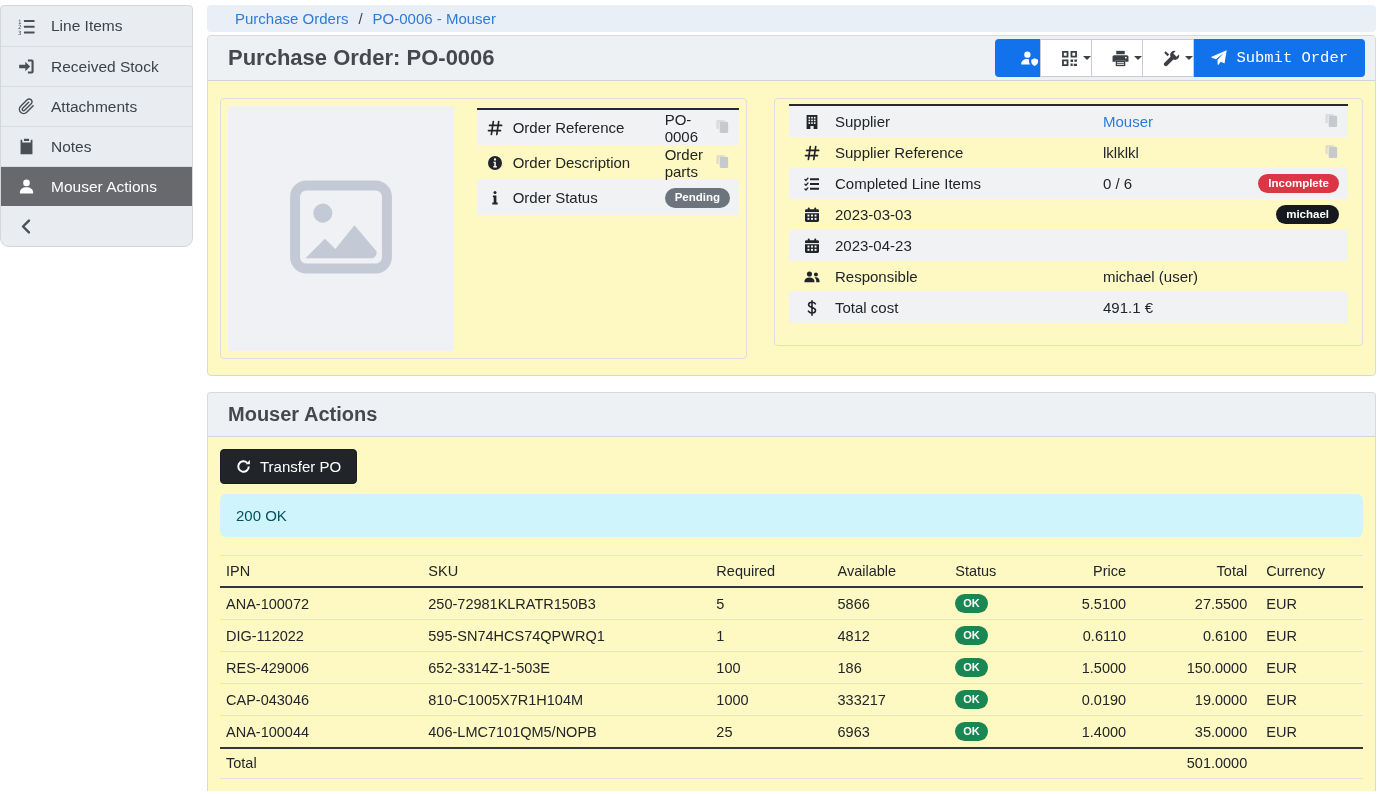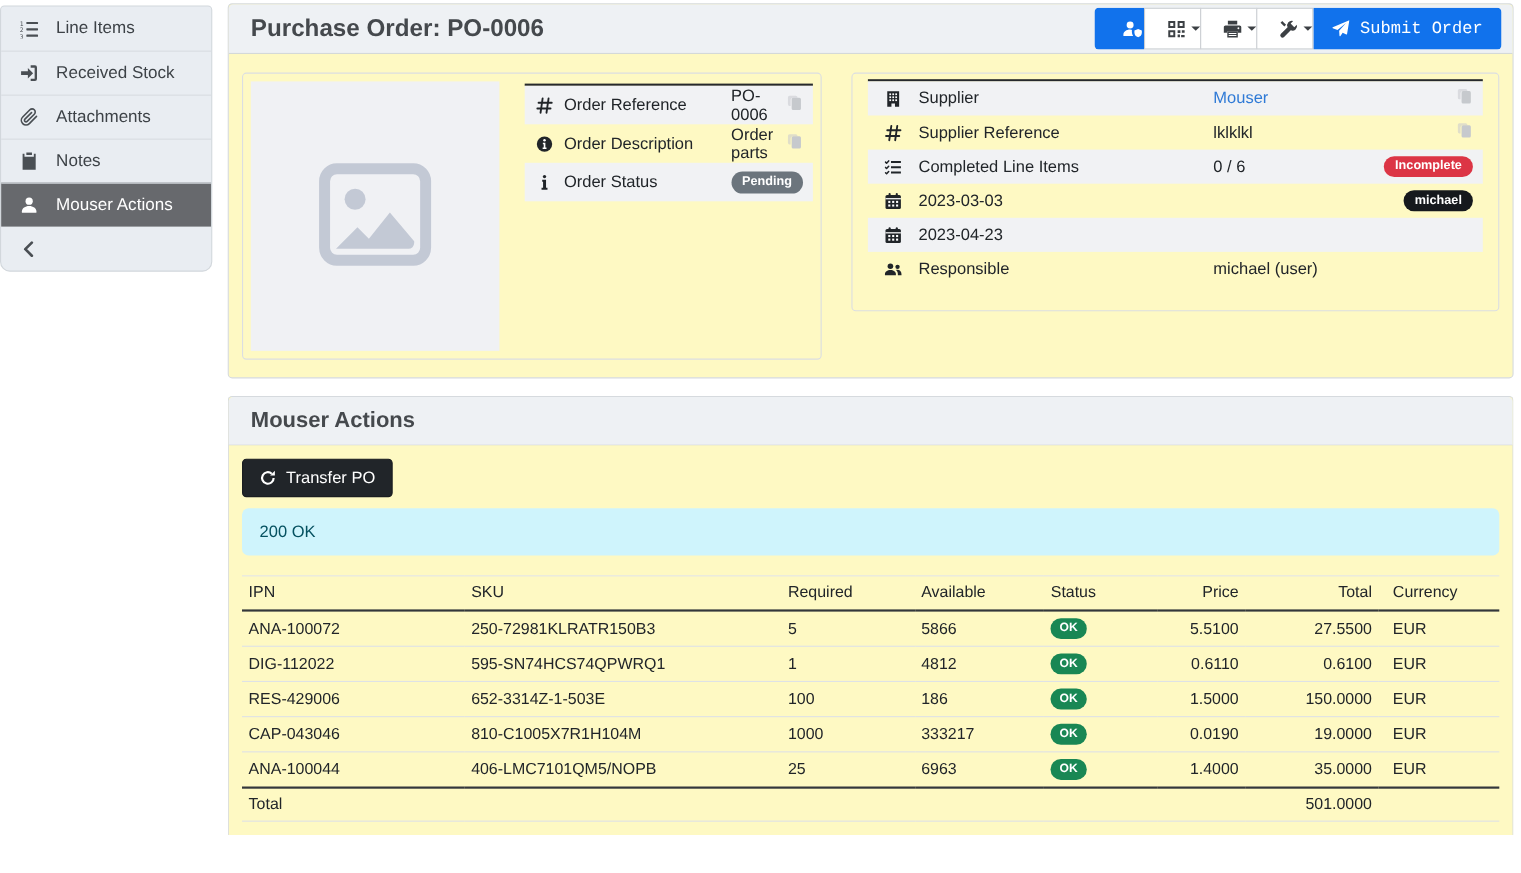--- a/index.html
+++ b/index.html
@@ -198,20 +198,25 @@
             <svg viewBox="0 0 16 16" fill="none" stroke="currentColor" stroke-width="2.3" stroke-linecap="round" stroke-linejoin="round">
               <path d="M10.3 2.4L4.7 8l5.6 5.6"></path>
             </svg>
           </span>
         </span>
     </div>
   </nav>
 
   <main class="content">
 
+    <div class="breadcrumb-bar">
+      <a class="bc-link">Purchase Orders</a>
+      <span class="bc-sep">/</span>
+      <a class="bc-link">PO-0006 - Mouser</a>
+    </div>
 
     <section class="card page-card">
       <header class="card-header">
         <h1 class="page-title">Purchase Order: PO-0006</h1>
         <div class="toolbar">
           <button class="btn btn-blue btn-first">
             <span class="i">
                 <svg viewBox="0 0 18 16" fill="currentColor">
                   <circle cx="7" cy="4.4" r="3"></circle>
                   <path d="M7 8.4c-3.2 0-5.8 1.9-5.8 4.2v1.2h8.4a5.8 5.8 0 0 1-1.1-3.4V8.9l.3-.13A9.4 9.4 0 0 0 7 8.4z"></path>
@@ -445,20 +450,32 @@
                     <svg viewBox="0 0 17 16" fill="currentColor">
                       <circle cx="5.8" cy="4.9" r="2.7"></circle>
                       <path d="M5.8 8.5c-3 0-5.3 1.7-5.3 3.8v1.2h10.6v-1.2c0-2.1-2.3-3.8-5.3-3.8z"></path>
                       <circle cx="12.7" cy="5.4" r="2.1"></circle>
                       <path d="M12.7 8.3c-.6 0-1.1.1-1.6.3 1.2.9 1.9 2.2 1.9 3.7v1.2h3.5v-1.1c0-2.3-1.7-4.1-3.8-4.1z"></path>
                     </svg>
                   </span>
                 </span>
                 <span class="dt-label">Responsible</span>
                 <span class="dt-value">michael (user)</span>
+                <span class="dt-extra"></span>
+              </div>
+              <div class="dt-row striped">
+                <span class="dt-ic">
+                  <span class="i">
+                    <svg viewBox="0 0 16 16" fill="none" stroke="currentColor" stroke-width="1.6" stroke-linecap="round">
+                      <path d="M8 .8v14.4M11.4 3.9c-.6-1-1.9-1.7-3.4-1.7-1.9 0-3.4 1.1-3.4 2.6 0 3.5 6.9 2 6.9 5.5 0 1.6-1.6 2.7-3.5 2.7-1.7 0-3-.8-3.6-1.9"></path>
+                    </svg>
+                  </span>
+                </span>
+                <span class="dt-label">Total cost</span>
+                <span class="dt-value">491.1 €</span>
                 <span class="dt-extra"></span>
               </div>
             </div>
         </div>
       </div>
     </section>
 
     <section class="card panel-card">
       <header class="card-header">
         <h2 class="panel-title">Mouser Actions</h2>

